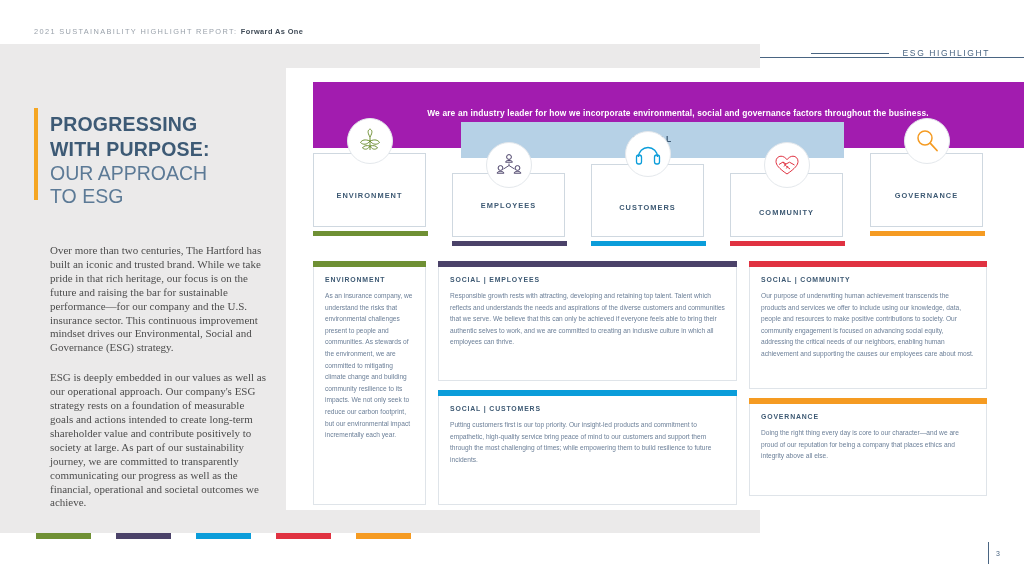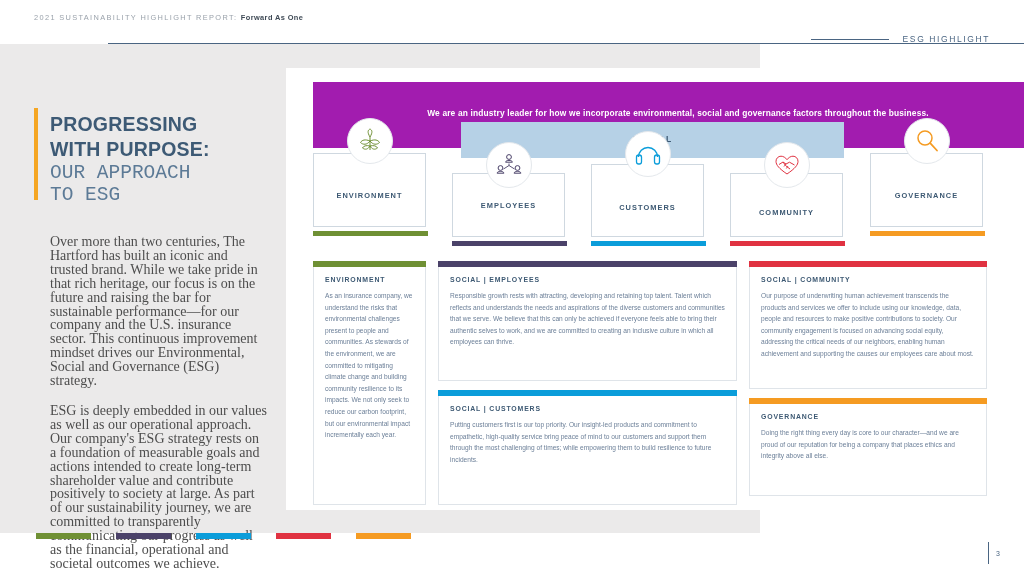--- a/index.html
+++ b/index.html
@@ -6,21 +6,21 @@
   body{
     width:1024px;height:576px;
     background:#ffffff;
     font-family:"Liberation Sans", sans-serif;
     overflow:hidden;
     position:relative;
   }
 
   
   #header-bar{
-    position:absolute;left:0;top:0;width:1024px;height:32px;
+    position:absolute;left:0;top:14px;width:1024px;height:32px;
     background:#ffffff;
   }
   #header-eyebrow{
     position:absolute;left:34px;top:13px;
     font-size:7.4px;letter-spacing:1.35px;color:#9aa2ab;
     white-space:nowrap;
   }
   #header-eyebrow .strong{color:#3f4a56;font-weight:bold;letter-spacing:.4px;}
   #header-rule{
     position:absolute;left:108px;top:43px;width:916px;height:1px;
@@ -45,27 +45,27 @@
   #left-col{position:absolute;left:34px;top:104px;width:228px;}
   #title-rule{position:absolute;left:0;top:4px;width:4px;height:92px;background:#f5a623;}
   #title-block{position:absolute;left:16px;top:8px;width:212px;}
   .title-strong{
     font-size:19.5px;font-weight:bold;color:#3d5a75;
     line-height:25px;letter-spacing:.2px;
   }
   .title-light{
     font-size:19.5px;font-weight:normal;color:#5c7governs;
   }
-  .title-light{color:#5d7governs;font-family:Liberation Mono, monospace;}
+  .title-light{color:#5d7governs;}
   .title-light{color:#5c7a96;}
   #body-copy{position:absolute;left:16px;top:128px;width:218px;}
   #body-copy p{
-    margin:3px 0 16px 0;
+    margin:12px 0 16px 0;
     font-family:"Liberation Serif", serif;
-    font-size:14px;line-height:13.9px;color:#4d4d4d;
+    font-size:11px;line-height:13.9px;color:#4d4d4d;
   }
 
   
   #panel{
     position:absolute;left:286px;top:68px;width:710px;height:442px;
     background:#ffffff;
   }
 
   
   #banner{

